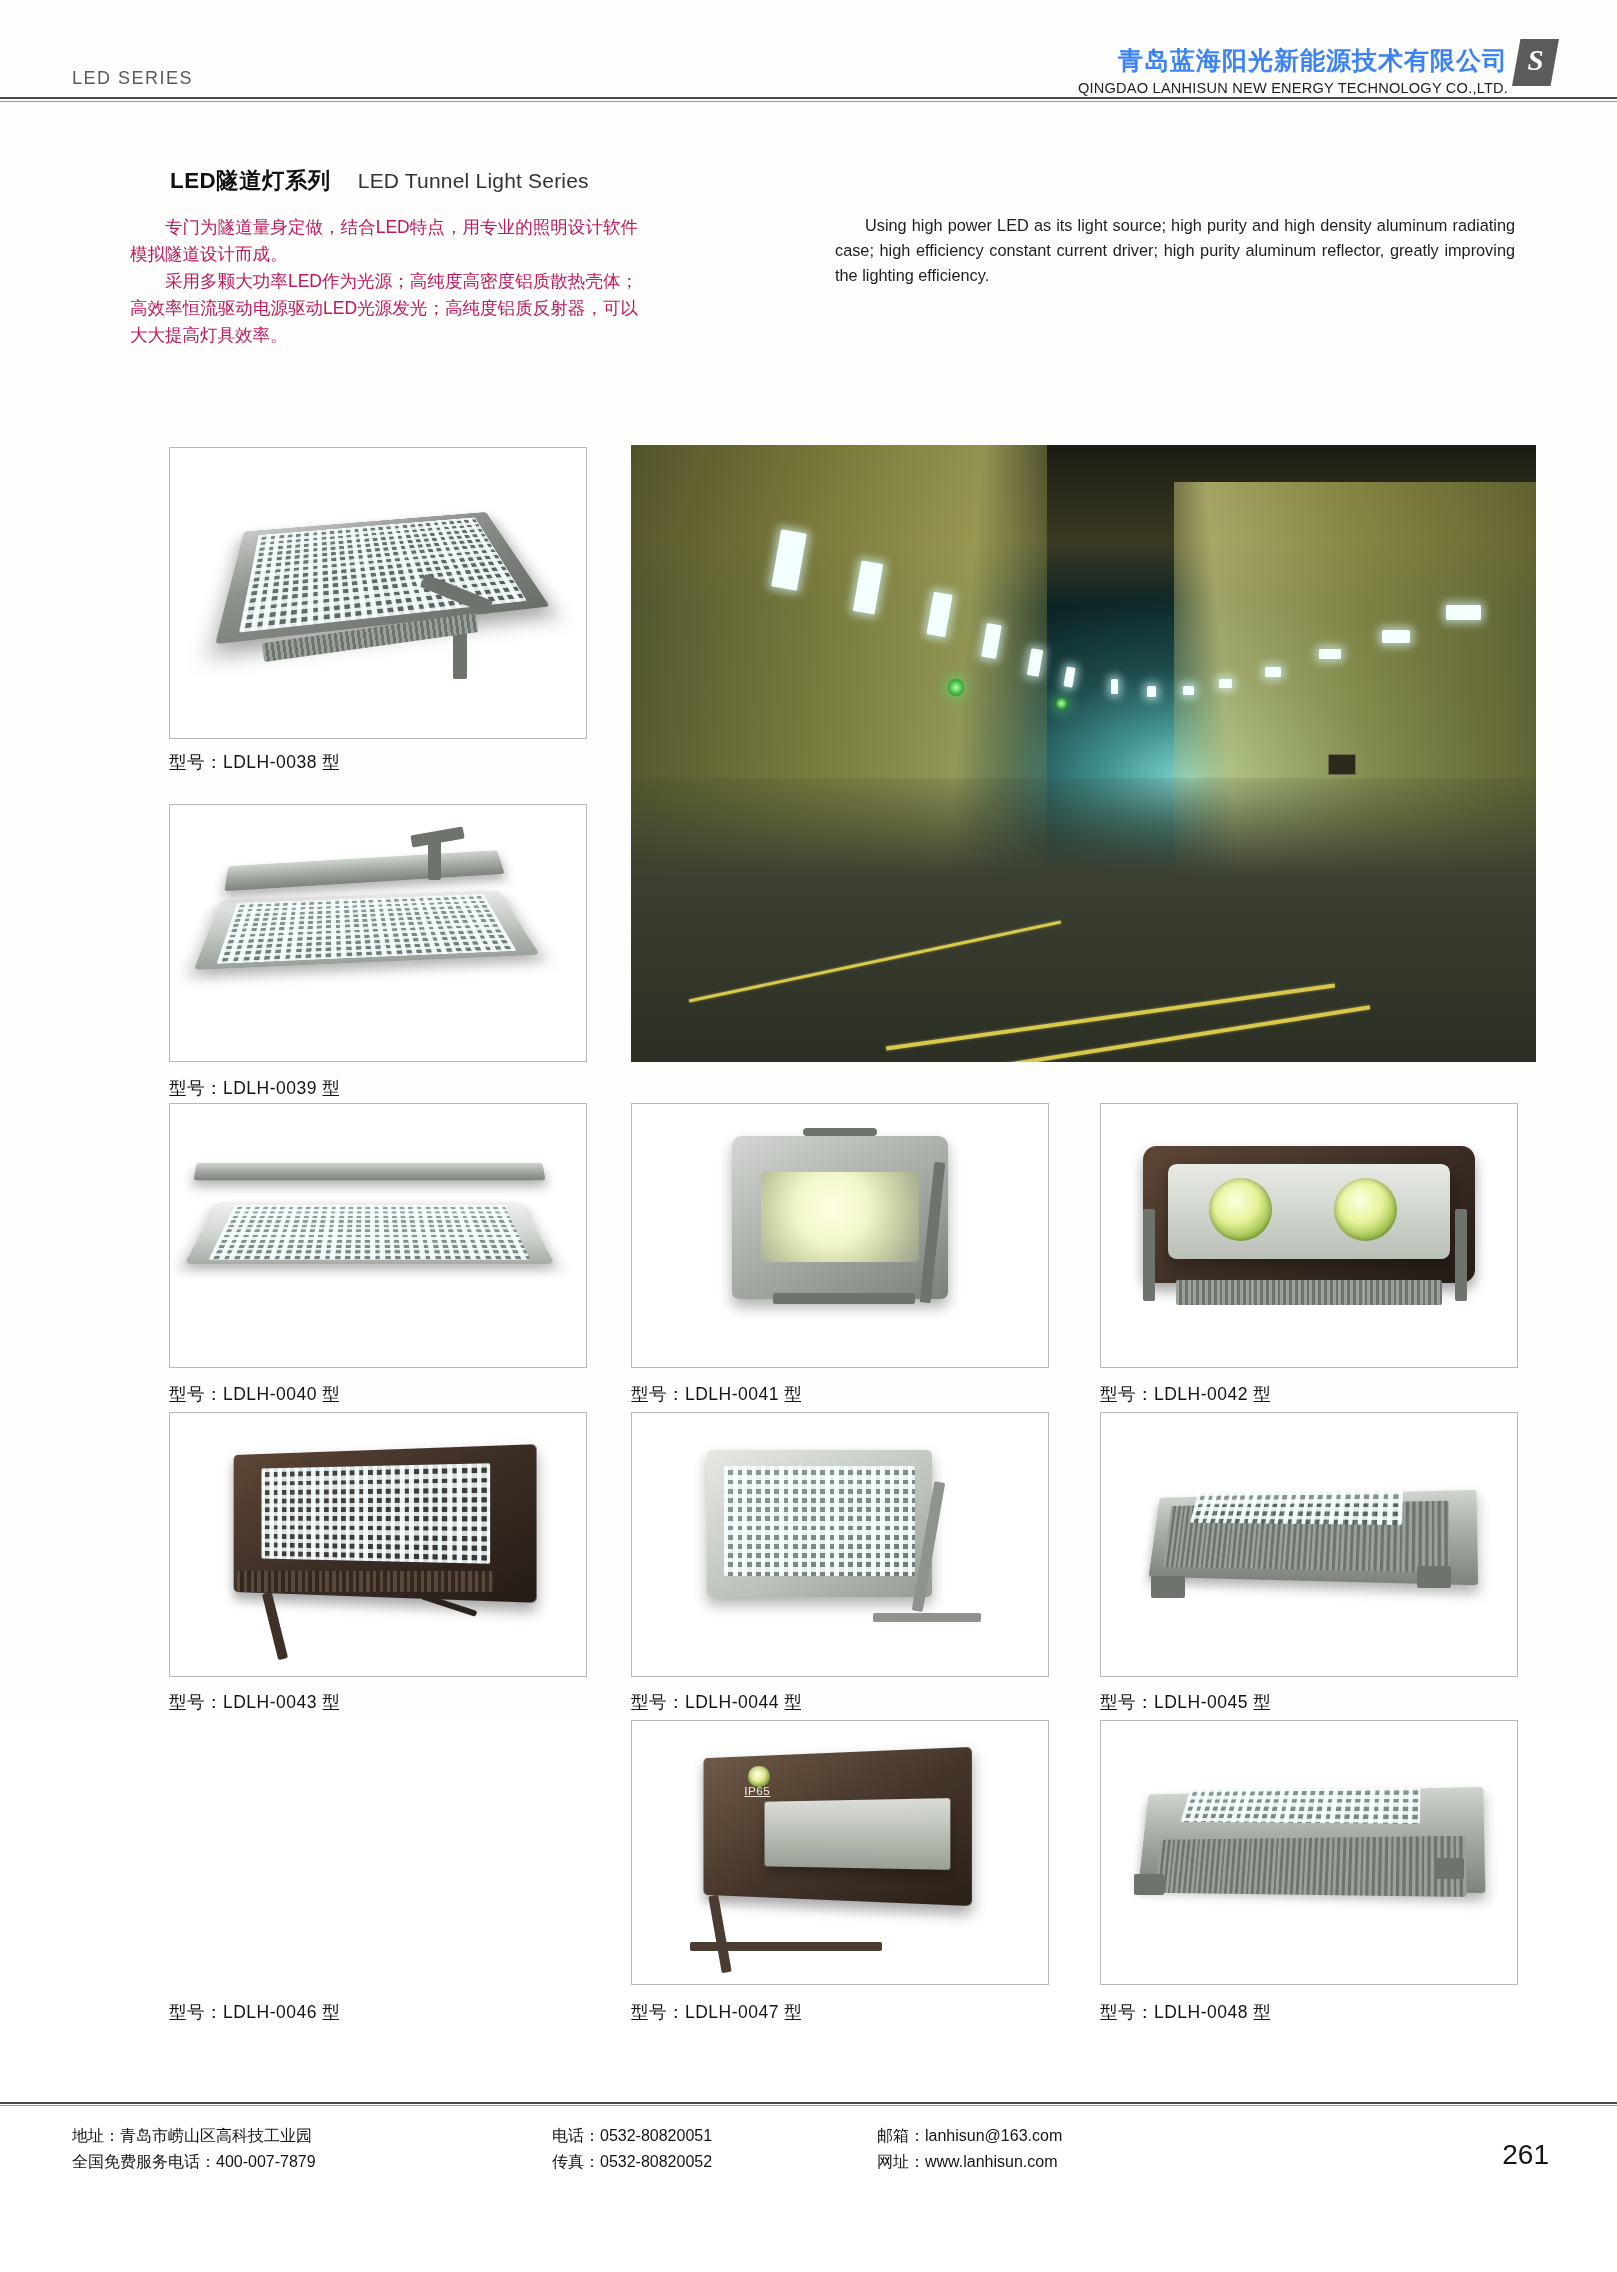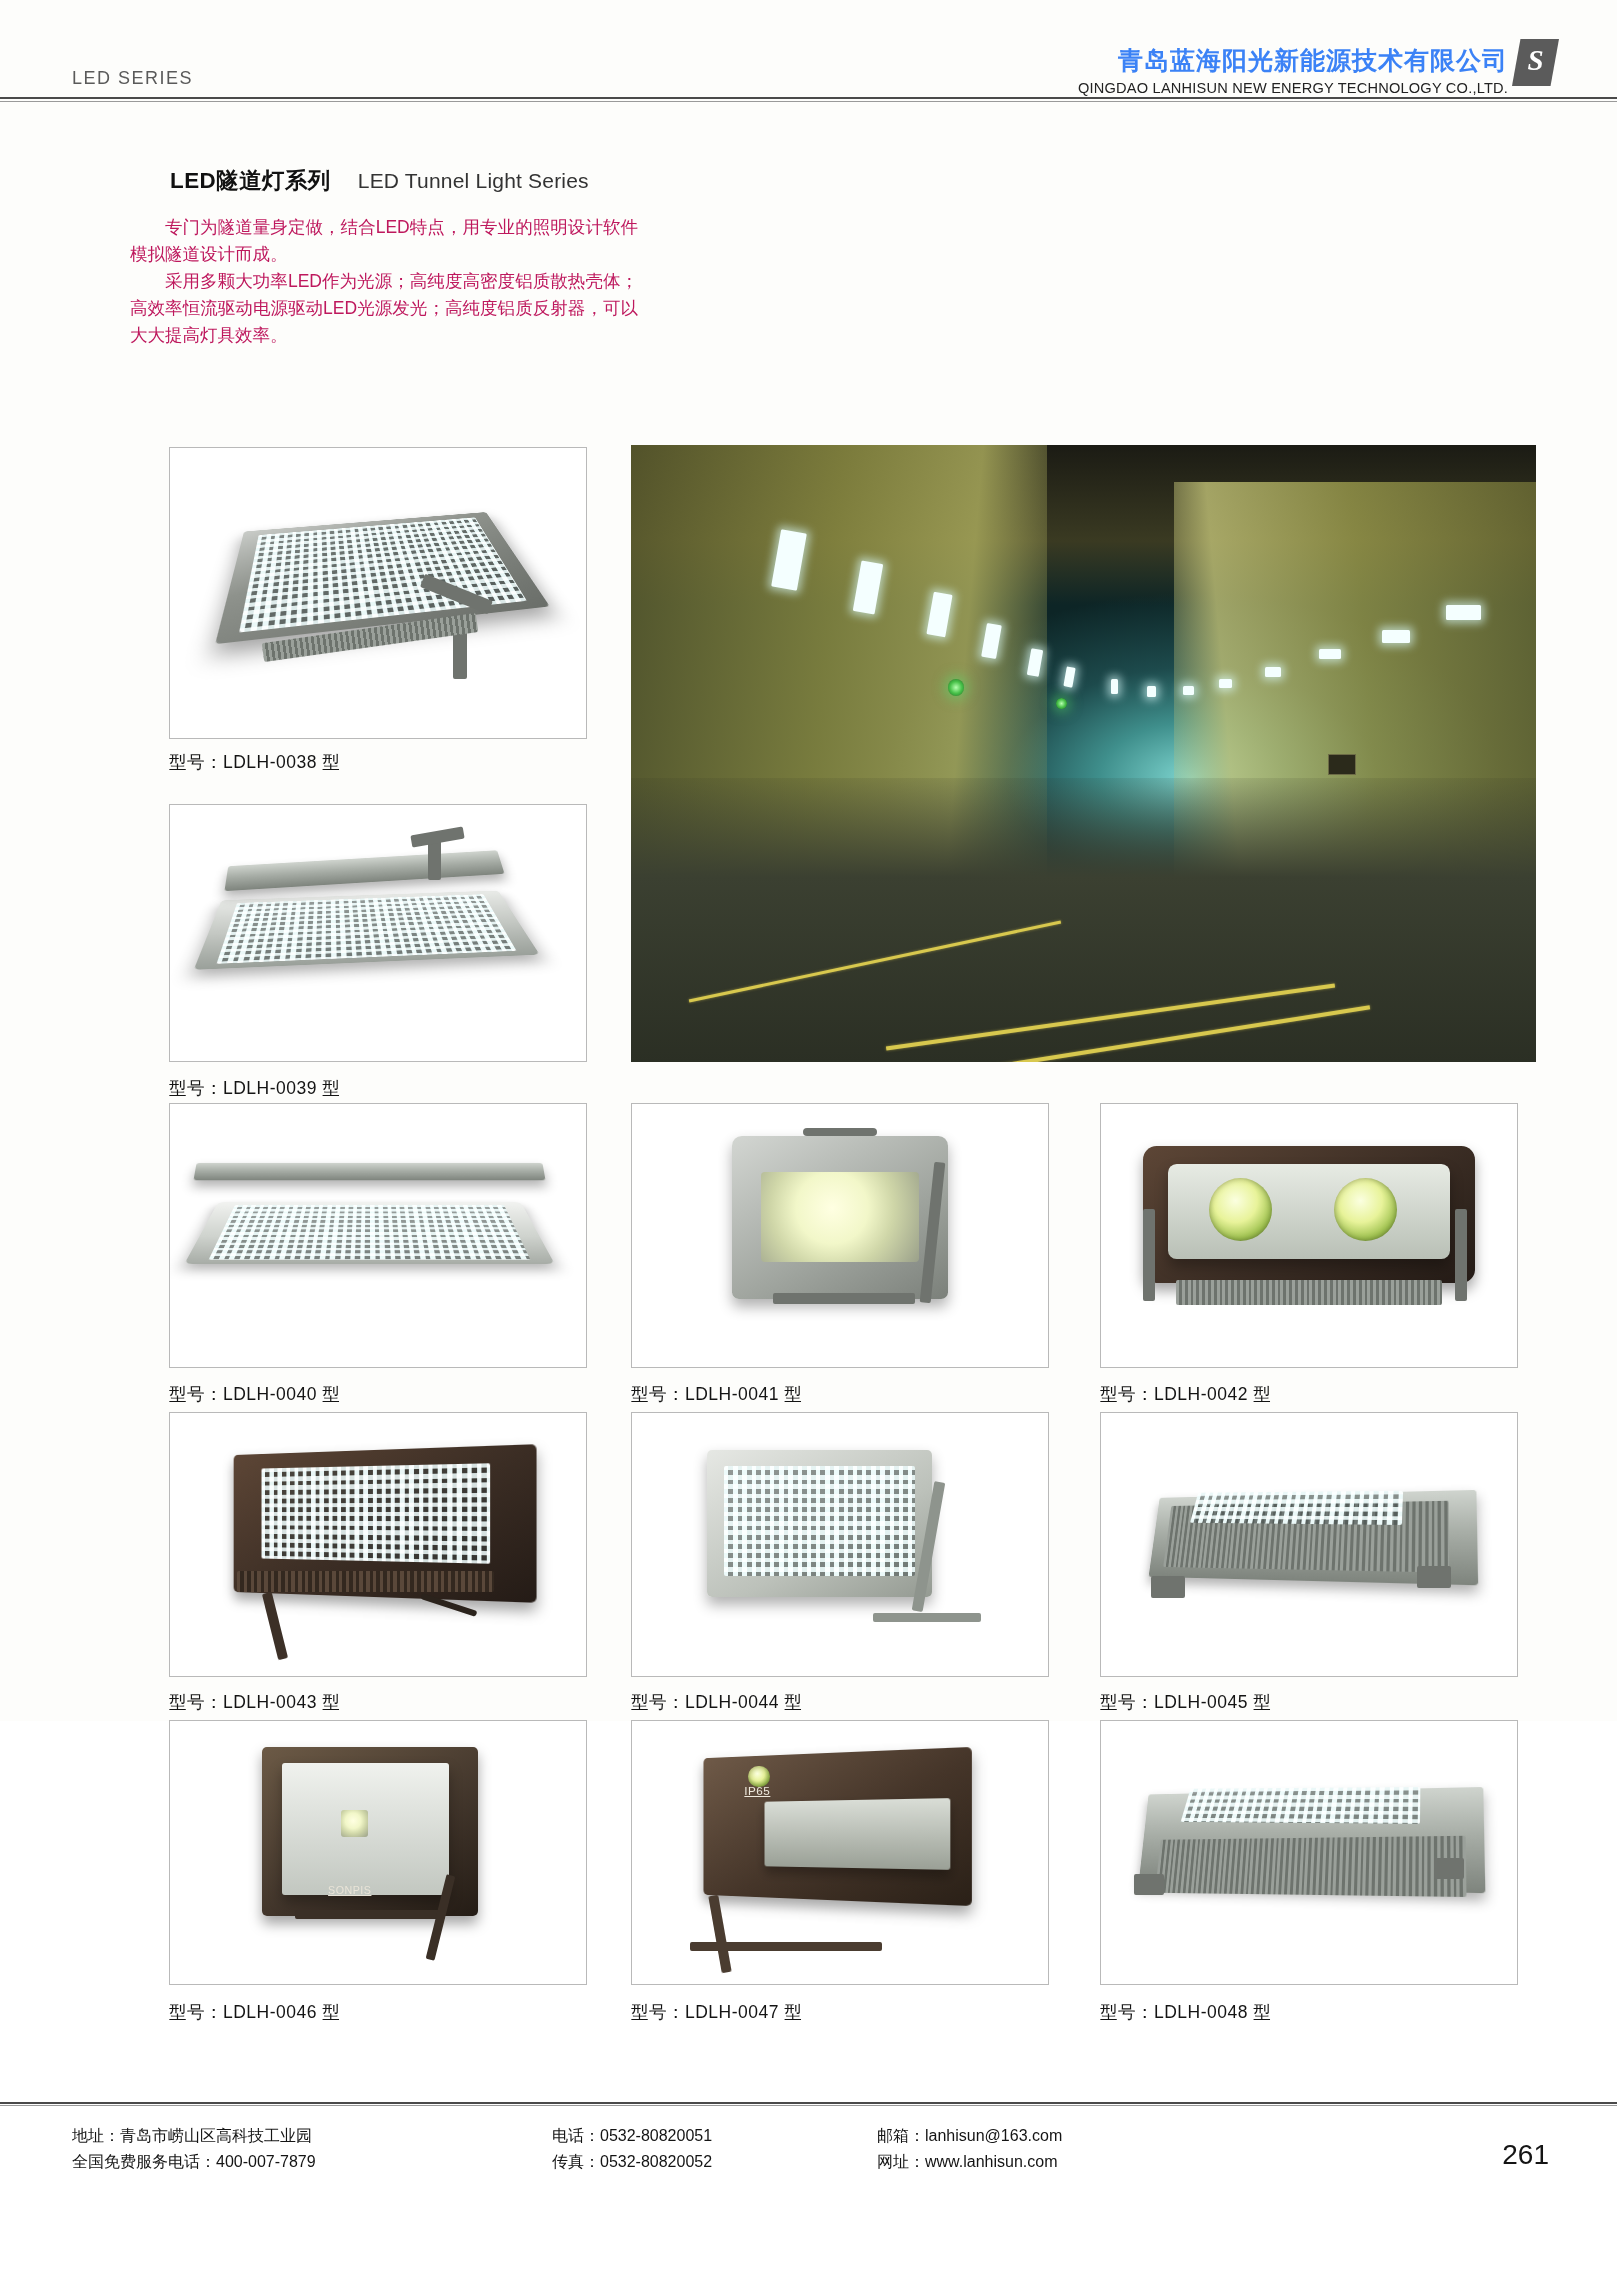--- a/index.html
+++ b/index.html
@@ -309,20 +309,21 @@
   <div class="title-row">
     <div class="title-cn">LED隧道灯系列</div>
     <div class="title-en">LED Tunnel Light Series</div>
   </div>
 
   <div class="intro-cn">
     <p>专门为隧道量身定做，结合LED特点，用专业的照明设计软件模拟隧道设计而成。</p>
     <p>采用多颗大功率LED作为光源；高纯度高密度铝质散热壳体；高效率恒流驱动电源驱动LED光源发光；高纯度铝质反射器，可以大大提高灯具效率。</p>
   </div>
   <div class="intro-en">
+    <p>Using high power LED as its light source; high purity and high density aluminum radiating case; high efficiency constant current driver; high purity aluminum reflector, greatly improving the lighting efficiency.</p>
   </div>
 
   <div class="photo-frame" style="left:169px; top:447px; width:418px; height:292px;">
     <div class="ph-inner" style="background:#ffffff;">
       <div class="floodA">
         <div class="ledgrid"></div>
       </div>
       <div class="bracket" style="left:60%; top:48%; width:73px; height:13.6px; transform:rotate(22deg);"></div>
       <div class="bracket" style="left:68%; top:58%; width:14.6px; height:63px;"></div>
       <div class="heatsink" style="left:22%; top:62%; width:52%; height:19.4px; transform:rotate(-8deg);"></div>
@@ -435,30 +436,20 @@
     <div class="ph-inner" style="background:#ffffff;">
       <div class="greybar" style="left:8%; top:30%; width:80%; height:34%; transform:perspective(486px) rotateY(-16deg) rotateX(14deg);"></div>
       <div class="heatsink" style="left:12%; top:34%; width:70%; height:26%; transform:perspective(486px) rotateY(-16deg) rotateX(14deg);"></div>
       <div class="ledgrid" style="left:20%; top:29%; width:52%; height:14%; transform:perspective(486px) rotateY(-16deg) rotateX(30deg);"></div>
       <div class="bracket" style="left:12%; top:62%; width:34px; height:22.4px;"></div>
       <div class="bracket" style="left:76%; top:58%; width:34px; height:22.4px;"></div>
     </div>
   </div>
   <div class="caption" style="left:1100px; top:1690px;">型号：LDLH-0045 型</div>
 
-  <div class="photo-frame" style="left:169px; top:1720px; width:418px; height:265px;">
-    <div class="ph-inner" style="background:#ffffff;">
-      <div class="darkbody" style="left:22%; top:10%; width:52%; height:64%; background:linear-gradient(150deg,#6c5a46 0%,#40342a 60%,#241c15 100%);"></div>
-      <div class="flood-body" style="left:27%; top:16%; width:40%; height:50%; border-radius:2.9px; background:linear-gradient(180deg,#f0f2ee 0%,#c2c7c0 100%);"></div>
-      <div class="cob" style="left:41%; top:34%; width:27px; height:27px;"></div>
-      <span class="label-chip" style="left:38%; top:62%; font-size:10.7px; color:#e9e4d8;">SONPIS</span>
-      <div class="bracket" style="left:30%; top:72%; width:36%; height:8.7px; background:#3a2f26;"></div>
-      <div class="bracket" style="left:64%; top:58%; width:8.7px; height:87px; background:#3a2f26; transform:rotate(14deg);"></div>
-    </div>
-  </div>
   <div class="caption" style="left:169px; top:2000px;">型号：LDLH-0046 型</div>
 
   <div class="photo-frame" style="left:631px; top:1720px; width:418px; height:265px;">
     <div class="ph-inner" style="background:#ffffff;">
       <div class="darkbody" style="left:14%; top:12%; width:66%; height:56%; background:linear-gradient(150deg,#6f5a48 0%,#453529 55%,#2a2017 100%); transform:perspective(437px) rotateY(-14deg);"></div>
       <div class="greybar" style="left:30%; top:30%; width:46%; height:26%; transform:perspective(437px) rotateY(-14deg); background:linear-gradient(180deg,#d9ddd6 0%,#9aa096 100%);"></div>
       <div class="lens-round" style="left:28%; top:17%; width:21.4px; height:21.4px;"></div>
       <span class="label-chip" style="left:27%; top:24%; font-size:11.7px; color:#efe9dd;">IP65</span>
       <div class="bracket" style="left:20%; top:66%; width:9.7px; height:78px; background:#4a3c30; transform:rotate(-10deg);"></div>
       <div class="bracket" style="left:14%; top:84%; width:46%; height:8.7px; background:#4a3c30;"></div>

